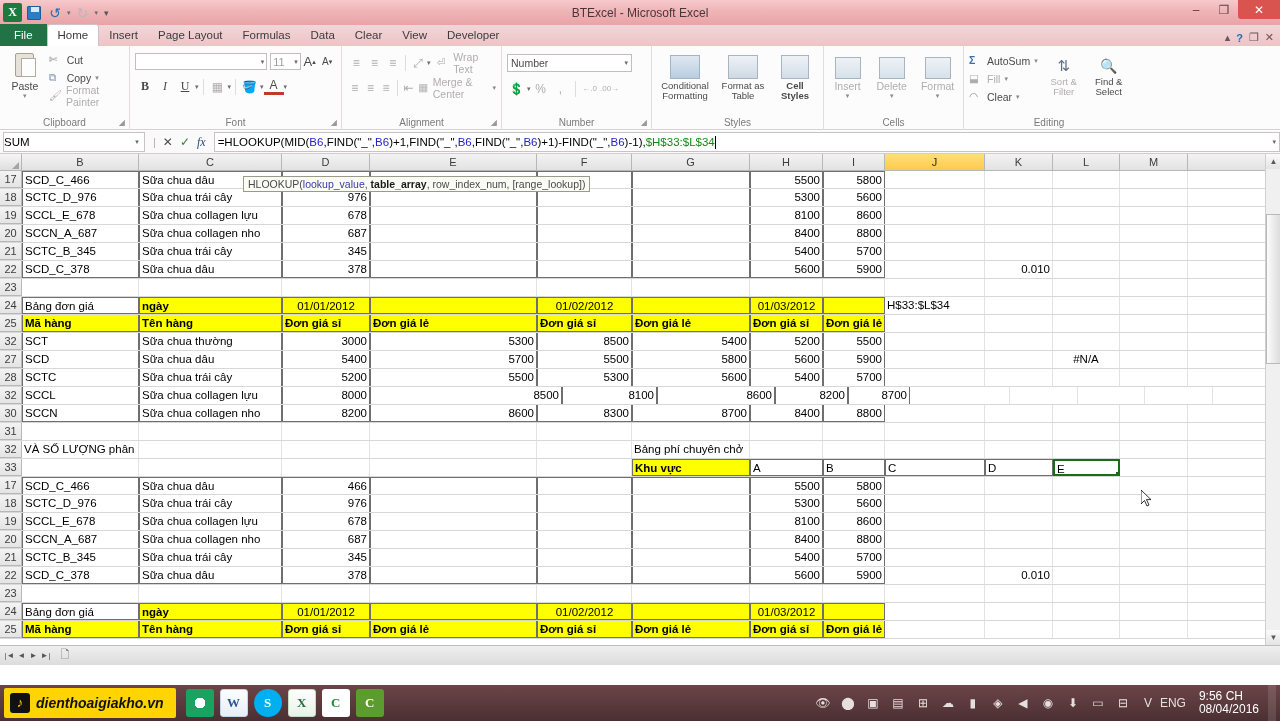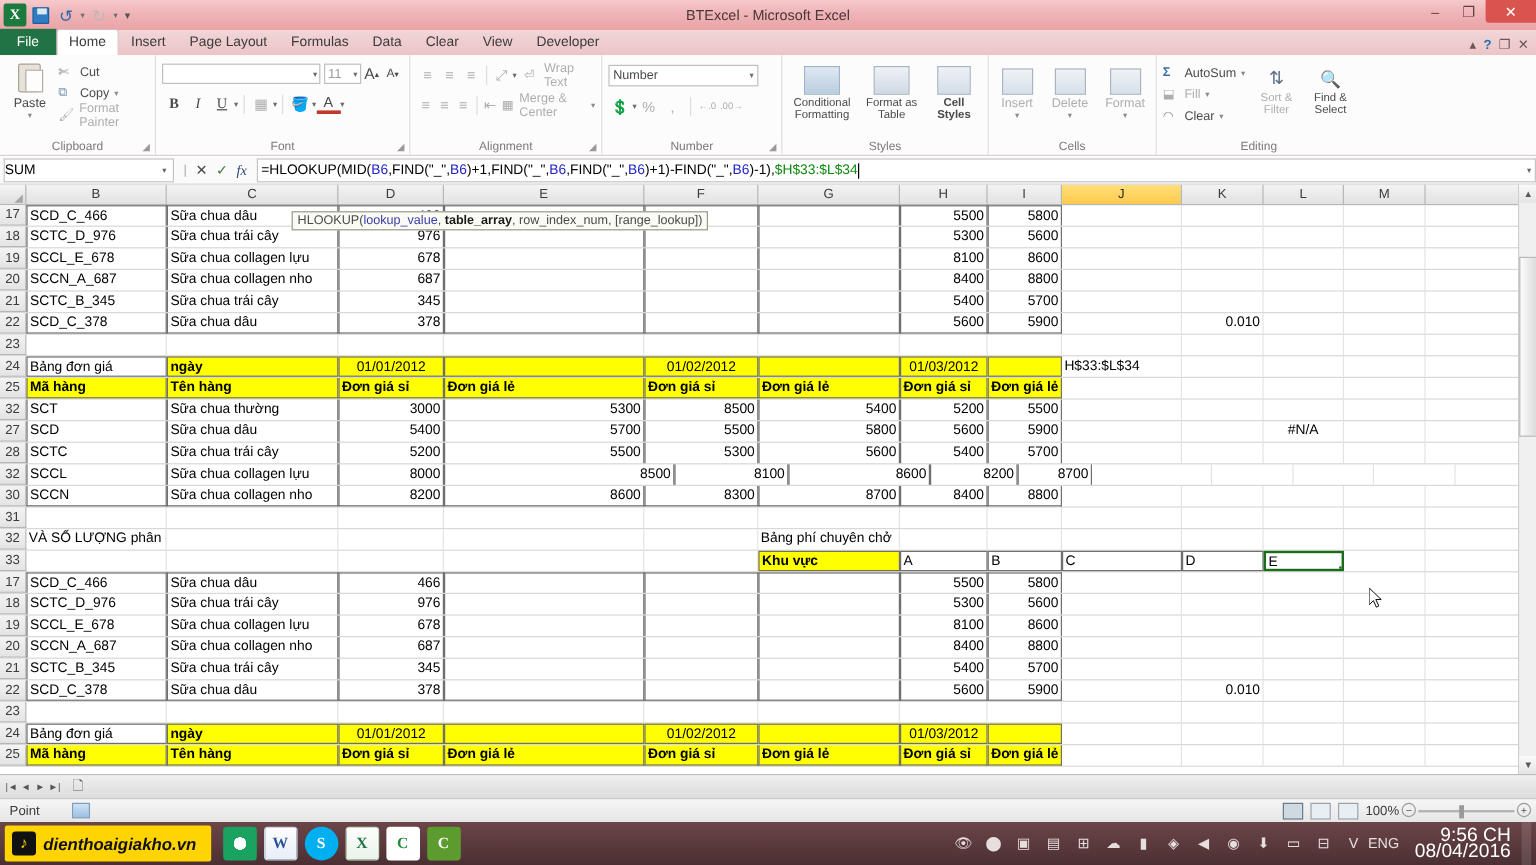--- a/index.html
+++ b/index.html
@@ -189,21 +189,21 @@
   .tb-app { width:28px; height:28px; border-radius:3px; display:flex; align-items:center;
             justify-content:center; font-size:13px; color:#fff; font-weight:bold;
             font-family:"Liberation Serif", serif; }
   .tb-chrome { background:radial-gradient(circle at 50% 50%, #fff 0 26%, #1aa260 27% 100%); position:relative;}
   .tb-word { background:linear-gradient(#fdfdfd,#e8eef7); color:#2b579a; border:1px solid #c7d3e8;}
   .tb-skype { background:#00aff0; border-radius:50%; color:#fff; }
   .tb-excel { background:linear-gradient(#fdfdfd,#e9f3e9); color:#217346; border:1px solid #c3ddc3;}
   .tb-c1 { background:#fff; color:#1e8b3a; }
   .tb-c2 { background:#5c9c2e; color:#fff; }
   .tray { margin-left:auto; display:flex; align-items:center; gap:9px; padding-right:4px; color:#e7dede; font-size:12px; }
-  .tray-clock { text-align:right; line-height:13px; font-size:16px; color:#fff; padding-left:4px; }
+  .tray-clock { text-align:left; line-height:13px; font-size:12px; color:#fff; padding-left:4px; }
   .tray-ico { width:16px; height:16px; display:flex; align-items:center; justify-content:center; }
   .show-desktop { width:8px; height:36px; background:rgba(255,255,255,.12); }
 </style>
 </head>
 <body>
 
 <div id="app">
 
   <div class="titlebar">
     <div class="qat">
@@ -873,36 +873,20 @@
   <div class="sheetbar">
     <div class="navbtns">
       <span class="nv">|◄</span>
       <span class="nv">◄</span>
       <span class="nv">►</span>
       <span class="nv">►|</span>
     </div>
     <div class="stab-new">🗋</div>
   </div>
 
-  <div class="statusbar">
-    <span class="sb-mode">Point</span>
-    <span class="sb-icon"></span>
-    <div class="sb-right">
-      <span class="view-btn active"></span>
-      <span class="view-btn"></span>
-      <span class="view-btn"></span>
-      <span>100%</span>
-      <span class="zoom-slider">
-        <span class="zs-minus">−</span>
-        <span class="zs-line"></span>
-        <span class="zs-knob"></span>
-        <span class="zs-plus">+</span>
-      </span>
-    </div>
-  </div>
 
   <div class="taskbar">
 
     <div class="start-badge">
       <span class="sb-logo">♪</span>
       <span class="sb-name">dienthoaigiakho.vn</span>
     </div>
     <div class="tb-apps">
       <div class="tb-app tb-chrome"></div>
       <div class="tb-app tb-word">W</div>

